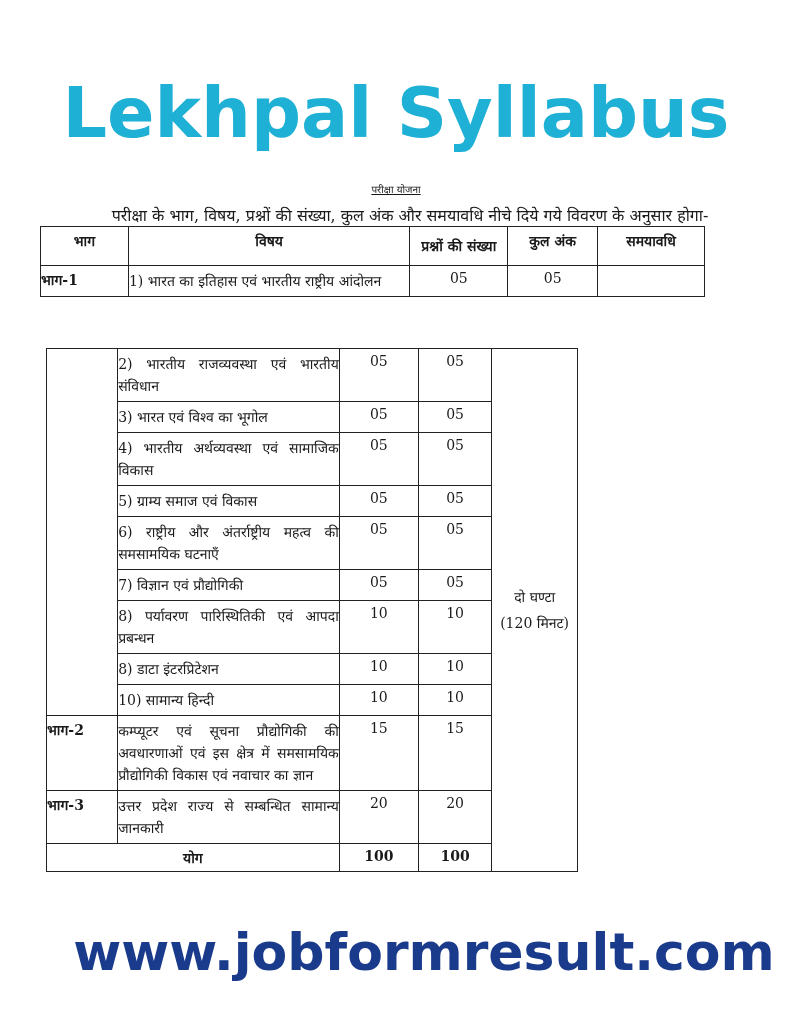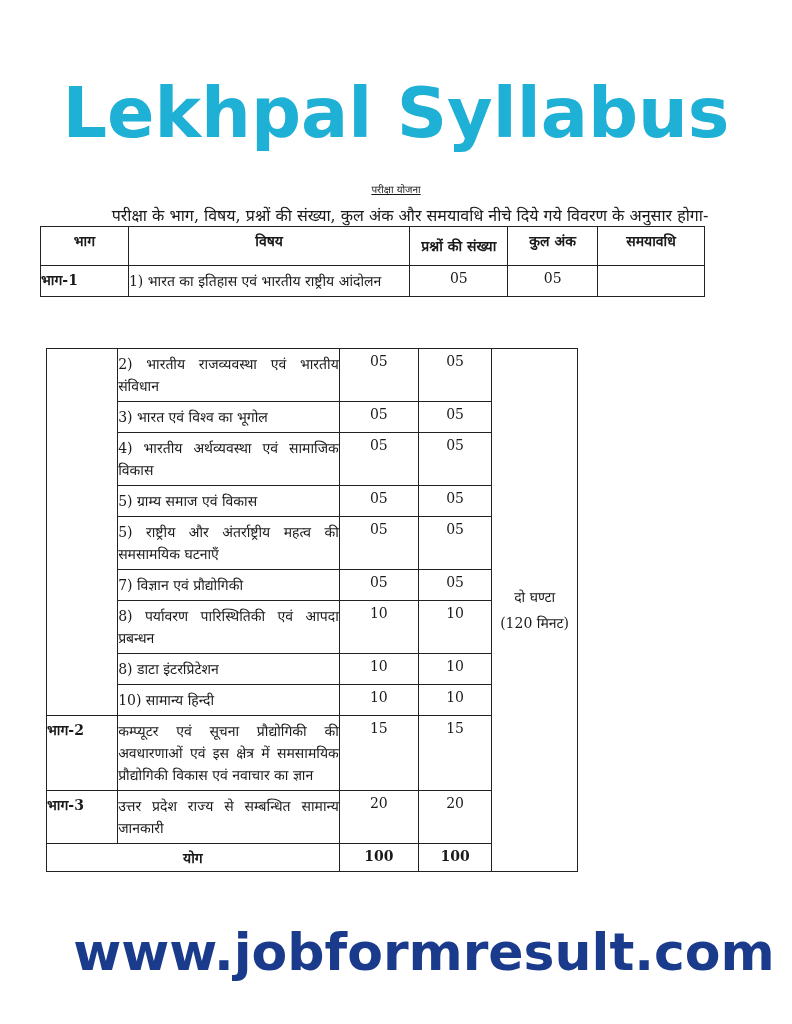--- a/index.html
+++ b/index.html
@@ -96,21 +96,21 @@
     <td class="subj">4) भारतीय अर्थव्यवस्था एवं सामाजिक विकास</td>
     <td class="num">05</td>
     <td class="num">05</td>
   </tr>
   <tr>
     <td class="subj">5) ग्राम्य समाज एवं विकास</td>
     <td class="num">05</td>
     <td class="num">05</td>
   </tr>
   <tr>
-    <td class="subj">5) राष्ट्रीय और अंतर्राष्ट्रीय महत्व की समसामयिक घटनाएँ</td>
+    <td class="subj">6) राष्ट्रीय और अंतर्राष्ट्रीय महत्व की समसामयिक घटनाएँ</td>
     <td class="num">05</td>
     <td class="num">05</td>
   </tr>
   <tr>
     <td class="subj">7) विज्ञान एवं प्रौद्योगिकी</td>
     <td class="num">05</td>
     <td class="num">05</td>
   </tr>
   <tr>
     <td class="subj">8) पर्यावरण पारिस्थितिकी एवं आपदा प्रबन्धन</td>

